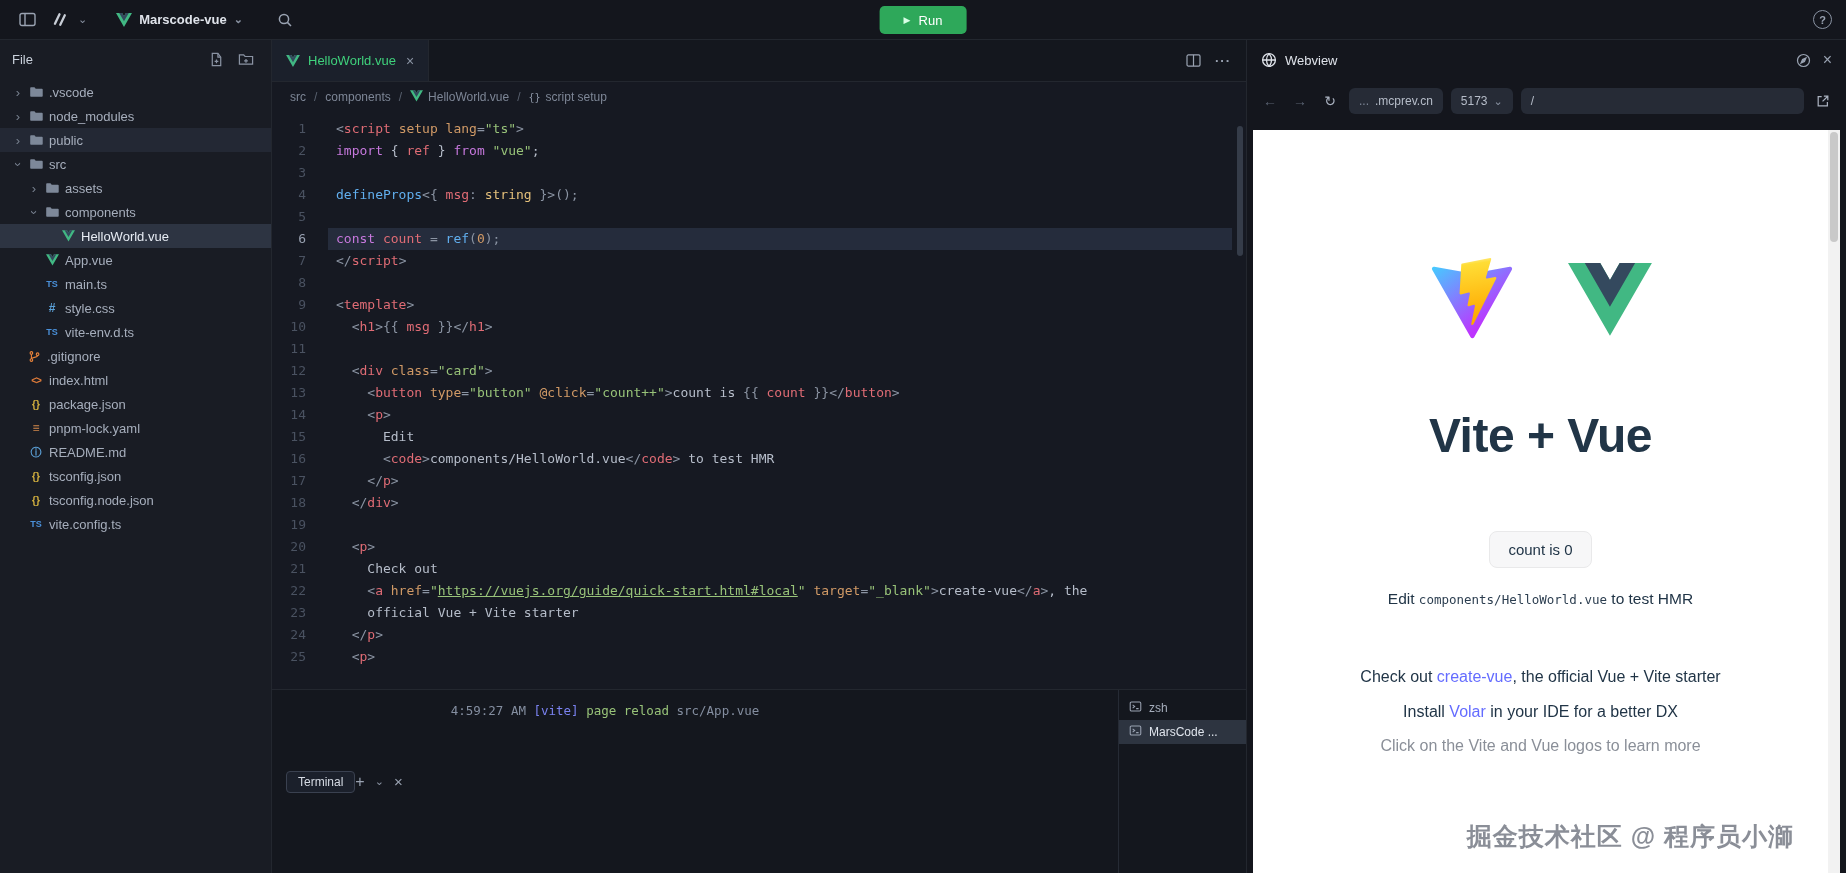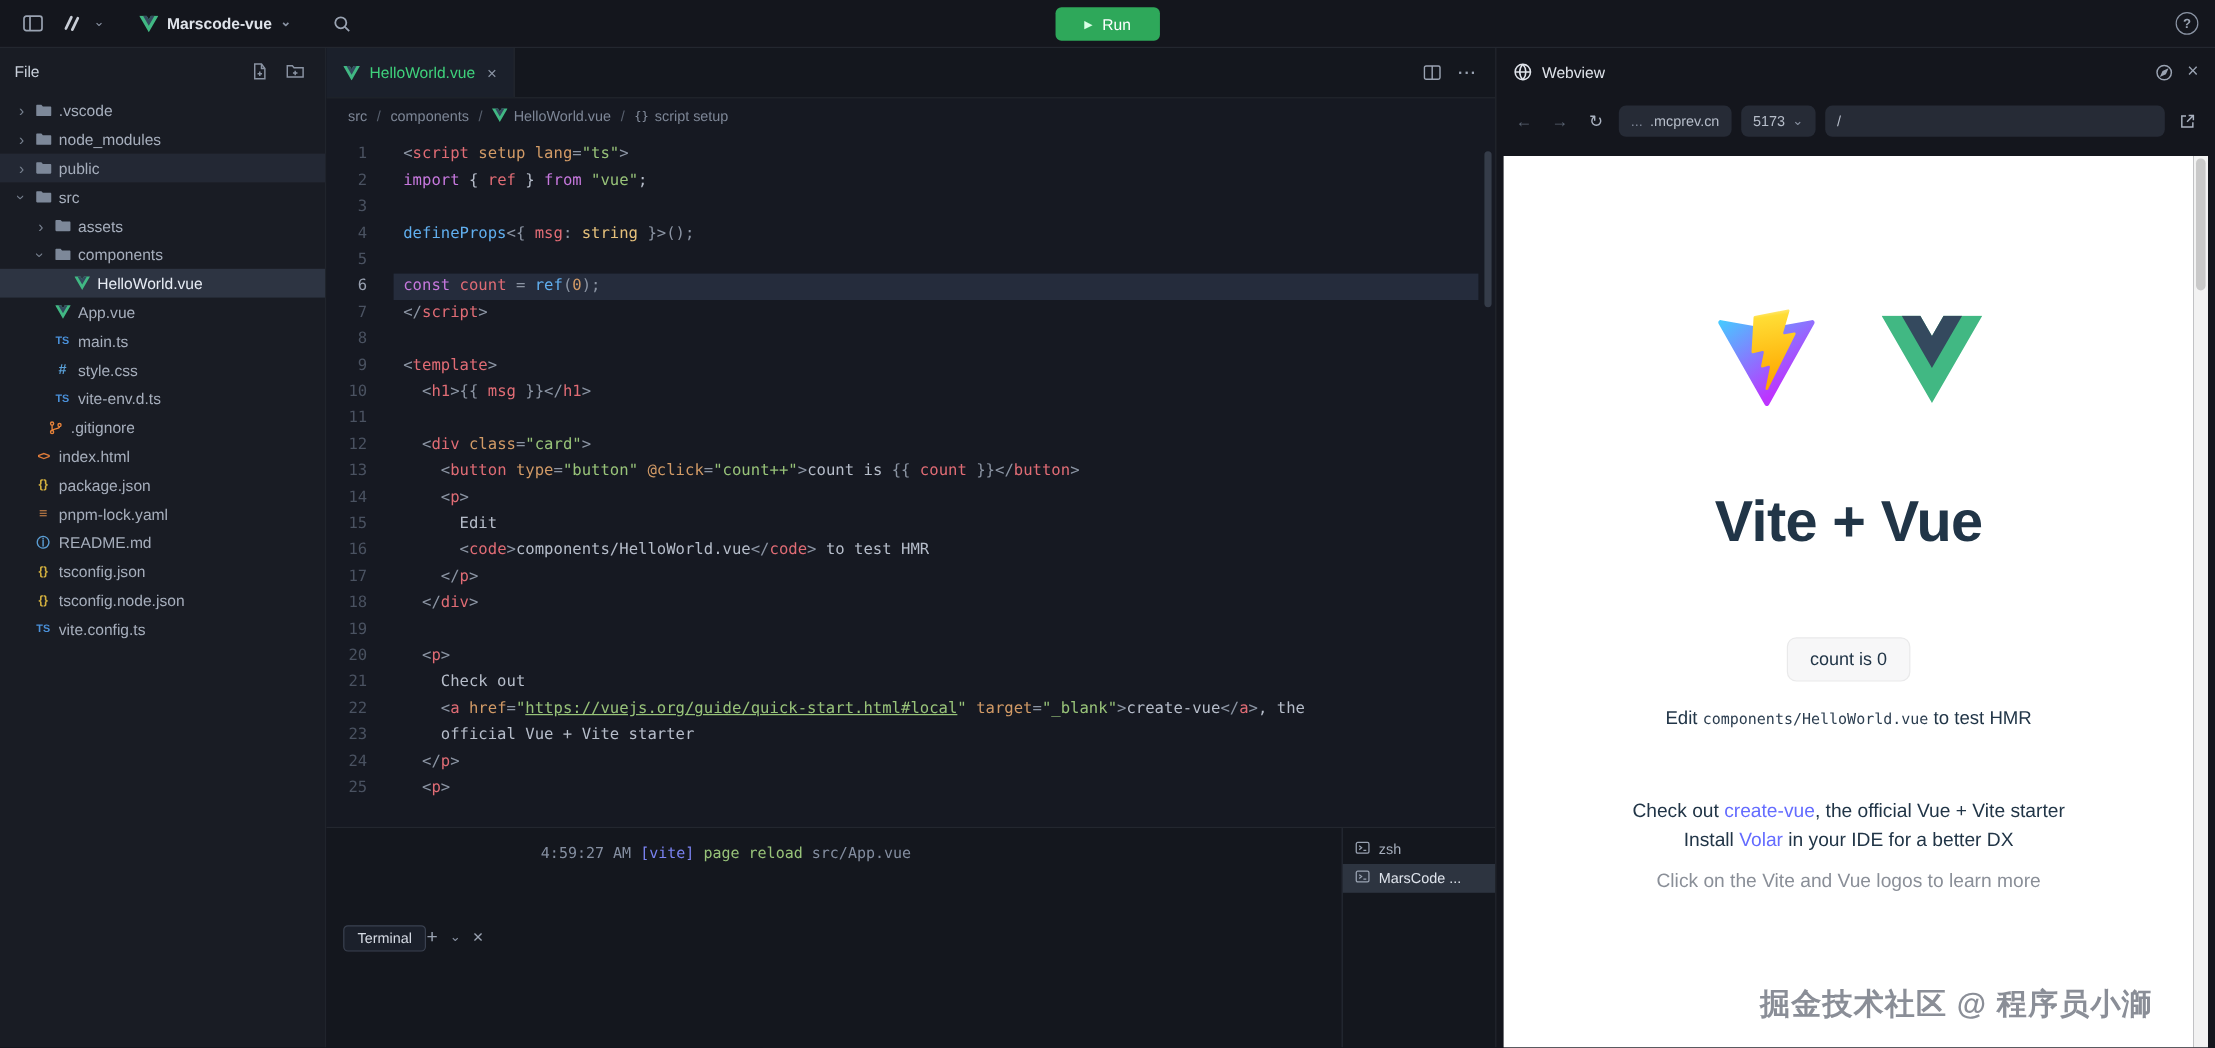--- a/index.html
+++ b/index.html
@@ -96,21 +96,21 @@
   .wv-page{flex:1;background:#fff;position:relative;text-align:center;color:#213547;overflow:hidden}
   .wv-scrollbar{flex:0 0 12px;background:#f2f2f2;position:relative}
   .wv-thumb{position:absolute;top:2px;left:2px;right:2px;height:110px;background:#c9c9c9;border-radius:4px}
   .logos{display:flex;justify-content:center;align-items:center;gap:52px;margin-top:126px}
   .logo-box{width:86px;height:86px;display:flex;align-items:center;justify-content:center;cursor:pointer}
   .wv-h1{margin-top:66px;font-size:48px;font-weight:700;color:#213547;letter-spacing:-0.5px}
   .count-btn{margin-top:68px;background:#f7f7f8;border:1px solid #e9e9ea;border-radius:8px;padding:9px 18px;font-size:15px;color:#213547;cursor:pointer;font-family:inherit}
   .edit-line{margin-top:22px;font-size:15.5px}
   .edit-line code{font-family:"DejaVu Sans Mono",monospace;font-size:12.5px;color:#2c3e50}
   .wv-p{font-size:16px;color:#213547}
-  .p1{margin-top:60px}.p2{margin-top:6px}
+  .p1{margin-top:60px}.p2{margin-top:17px}
   .p3{margin-top:16px;color:#8a8f98}
   .wv-link{color:#646cff;text-decoration:none;cursor:pointer}
   .watermark{position:absolute;right:34px;bottom:20px;font-size:25px;font-weight:700;color:rgba(125,130,140,0.9);letter-spacing:1px;white-space:nowrap}
 </style>
 </head>
 <body>
 
 <div class="app">
 
   <header class="topbar">
@@ -262,21 +262,21 @@
             </span>
             <span class="tree-label">style.css</span>
           </div>
           <div class="tree-row" style="padding-left: 26px;">
             <span class="tree-chev"></span>
             <span class="tree-icon">
               <span class="fb fb-ts">TS</span>
             </span>
             <span class="tree-label">vite-env.d.ts</span>
           </div>
-          <div class="tree-row" style="padding-left: 20px;">
+          <div class="tree-row" style="padding-left: 8px;">
             <span class="tree-chev"></span>
             <span class="tree-icon">
               <svg width="13" height="13" viewBox="0 0 16 16" fill="none" stroke="#e8833a" stroke-width="1.4">
                 <circle cx="4.2" cy="3.6" r="1.6"></circle>
                 <circle cx="4.2" cy="12.4" r="1.6"></circle>
                 <circle cx="11.8" cy="5.2" r="1.6"></circle>
                 <path d="M4.2 5.2v5.6M11.8 6.8c0 2.8-7.6 1.8-7.6 4.4"></path>
               </svg>
             </span>
             <span class="tree-label">.gitignore</span>

